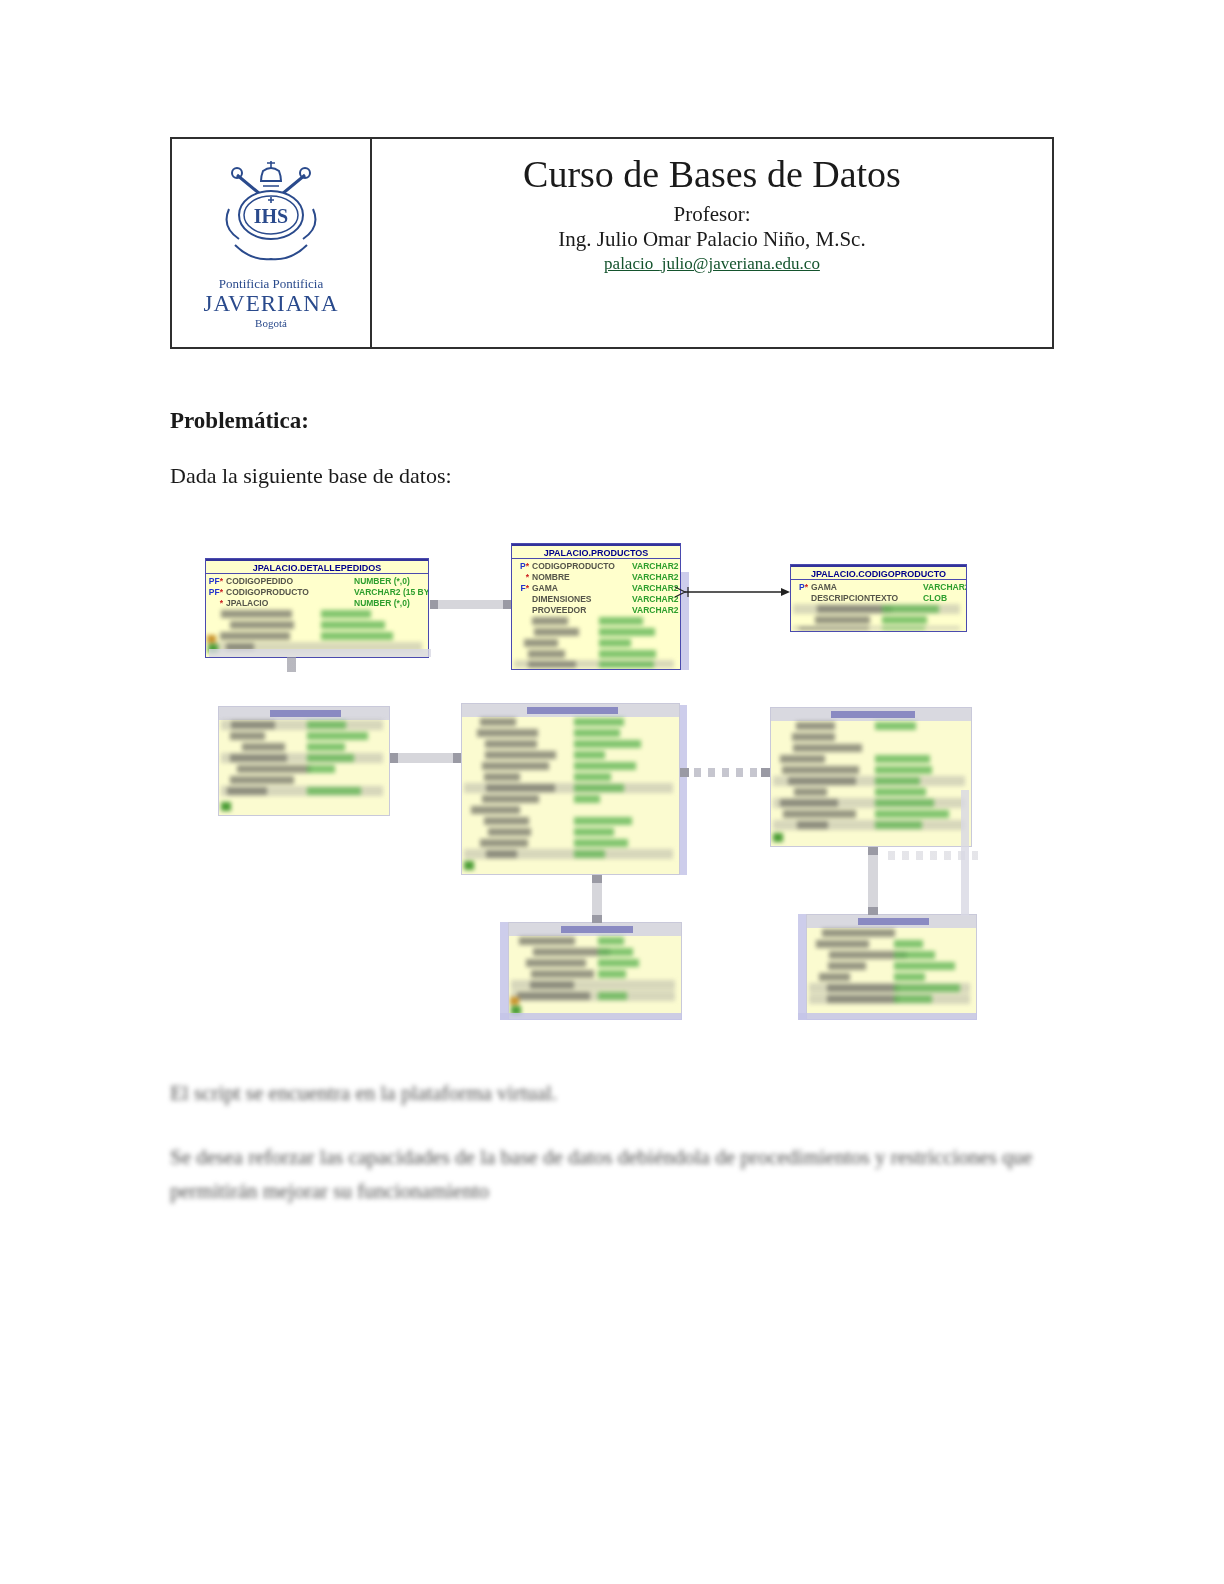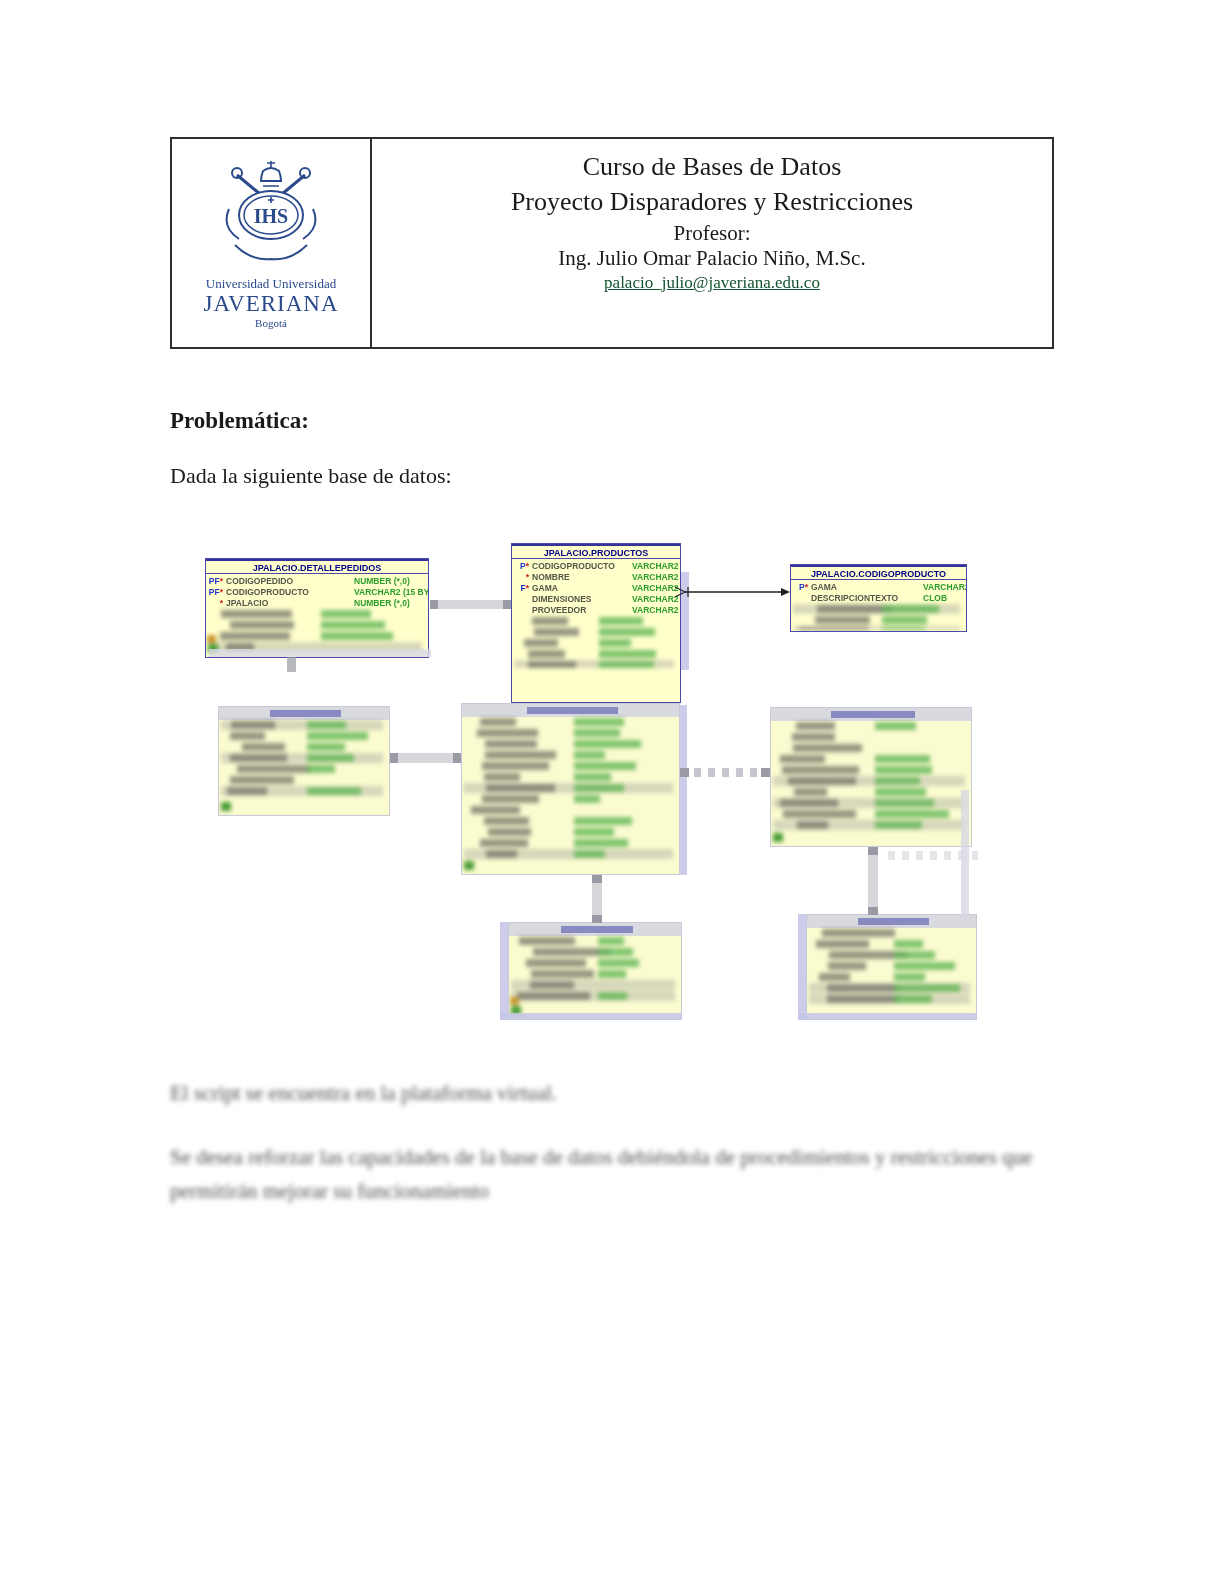--- a/index.html
+++ b/index.html
@@ -11,21 +11,21 @@
   .doc-header { position:absolute; left:170px; top:137px; width:884px; height:212px;
                 border:2px solid #2f2f2f; display:flex; }
   .logo-cell { width:200px; border-right:2px solid #2f2f2f; display:flex; flex-direction:column;
                align-items:center; justify-content:center; }
   .logo-crest { width:112px; height:118px; }
   .logo-text { text-align:center; color:#2a4a8c; line-height:1.1; margin-top:2px; }
   .logo-line1 { font-size:13px; }
   .logo-line2 { font-size:23px; letter-spacing:1px; font-weight:normal; }
   .logo-line3 { font-size:11px; }
   .title-cell { flex:1; display:flex; flex-direction:column; align-items:center; padding-top:10px; }
-  .title-l1, .title-l2 { font-size:26px; line-height:1.35; }
+  .title-l1, .title-l2 { font-size:38px; line-height:1.35; }
   .title-prof { font-size:21px; margin-top:2px; }
   .title-name { font-size:21px; }
   .title-email { font-size:17px; color:#14532d; text-decoration:underline; margin-top:2px; }
 
   
   .sec-heading { position:absolute; left:170px; top:408px; font-size:23px; font-weight:bold; }
   .sec-intro   { position:absolute; left:170px; top:463px; font-size:22px; }
 
   
   .er-table { position:absolute; background:#ffffcc; border:1px solid #4a4aae;
@@ -87,28 +87,27 @@
 
         <path d="M14 52 q-8 18 10 30 M98 52 q8 18 -10 30" stroke-width="2"></path>
         <path d="M20 88 q16 16 36 14 q20 2 36 -14" stroke-width="2"></path>
 
         <ellipse cx="56" cy="58" rx="32" ry="24" fill="#ffffff"></ellipse>
         <ellipse cx="56" cy="58" rx="27" ry="19" fill="none" stroke-width="1.5"></ellipse>
         <text x="56" y="66" text-anchor="middle" font-family="Liberation Serif, serif" font-size="20" font-weight="bold" fill="#2a4a8c" stroke="none">IHS</text>
         <path d="M56 40 v6 M53 43 h6" stroke-width="1.6"></path>
       </svg>
       <div class="logo-text">
-        <div class="logo-line1">Universidad Universidad</div>
+        <div class="logo-line1">Pontificia Pontificia</div>
         <div class="logo-line2">JAVERIANA</div>
         <div class="logo-line3">Bogotá</div>
       </div>
     </div>
     <div class="title-cell">
       <div class="title-l1">Curso de Bases de Datos</div>
-      <div class="title-l2">Proyecto Disparadores y Restricciones</div>
       <div class="title-prof">Profesor:</div>
       <div class="title-name">Ing. Julio Omar Palacio Niño, M.Sc.</div>
       <a class="title-email" href="#">palacio_julio@javeriana.edu.co</a>
     </div>
   </div>
 
   <div class="sec-heading">Problemática:</div>
   <div class="sec-intro">Dada la siguiente base de datos:</div>
 
   <div>
@@ -147,21 +146,21 @@
           </div>
           <div class="m-row">
             <span class="chip c-band" style="left: 2px; width: 214px;"></span>
             <span class="chip c-dark" style="left: 20px; width: 28px;"></span>
           </div>
           <span class="c-accent" style="bottom: 4px;"></span>
           <span class="c-accent2" style="bottom: 14px;"></span>
         </div>
     </div>
 
-    <div class="er-table t2" style="left:511px; top:543px; width:170px; height:160px;">
+    <div class="er-table t2" style="left:511px; top:543px; width:170px; height:127px;">
       <div class="er-title">JPALACIO.PRODUCTOS</div>
       <div class="er-rows">
           <div class="er-row">
             <span class="er-key"><span class="k-l">P</span><span class="k-s">*</span></span>
             <span class="er-name">CODIGOPRODUCTO</span>
             <span class="er-type">VARCHAR2 (15 BYTE)</span>
           </div>
           <div class="er-row">
             <span class="er-key"><span class="k-s">*</span></span>
             <span class="er-name">NOMBRE</span>

